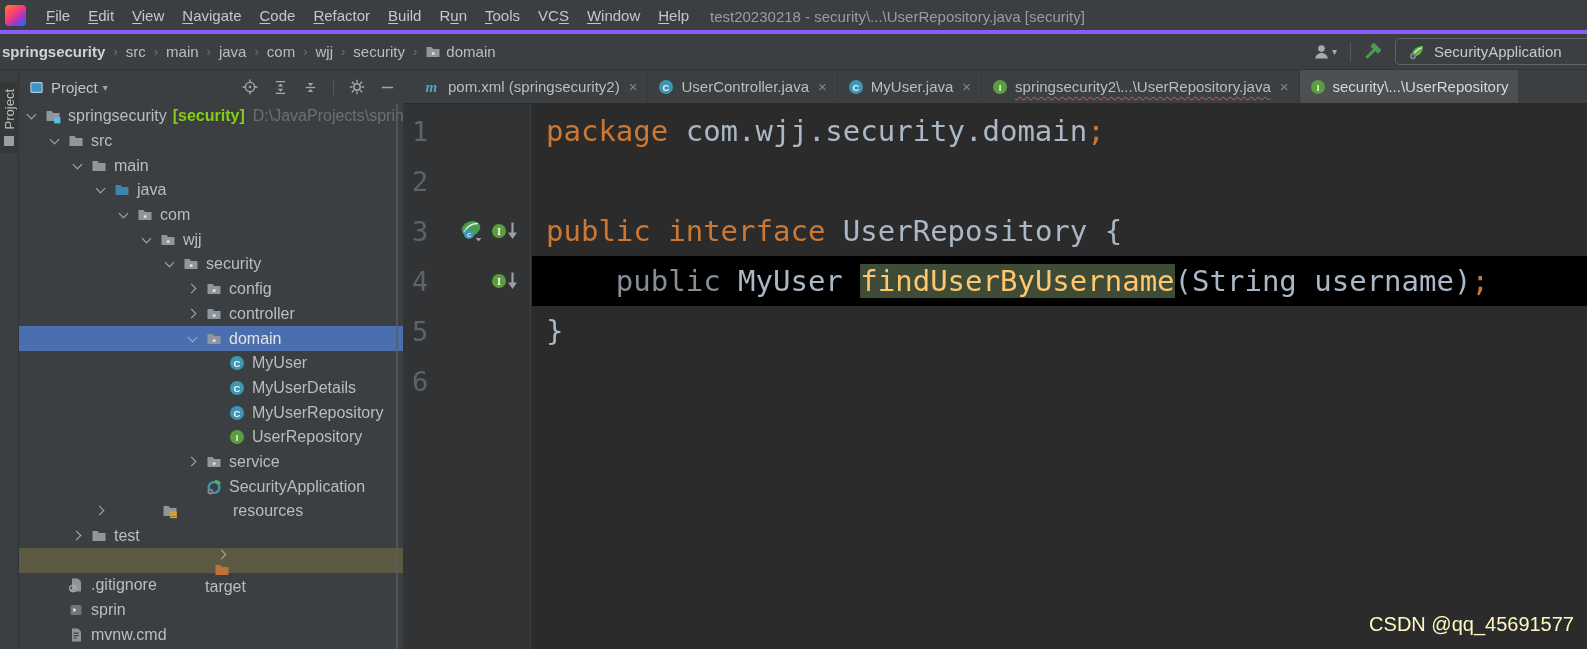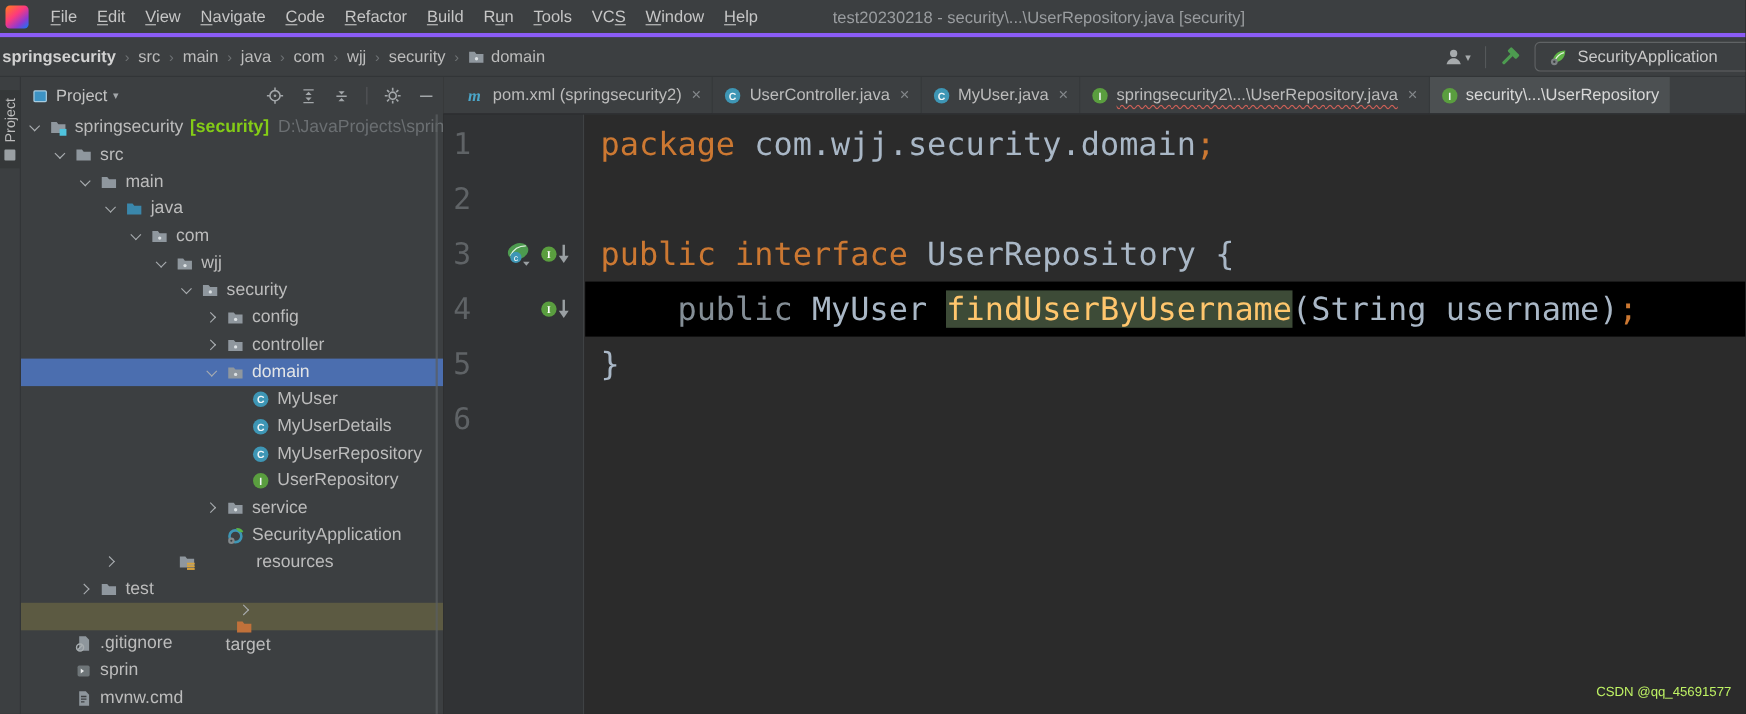--- a/index.html
+++ b/index.html
@@ -9,21 +9,21 @@
   .icon { display:inline-flex; align-items:center; justify-content:center; }
   .icon svg { display:block; }
 
   
   .titlebar { position:absolute; left:0; top:0; width:100%; height:34px; background:#3c3f41;
               border-bottom:4px solid #8b5cf6; display:flex; align-items:center; }
   .logo { width:21px; height:21px; border-radius:4px; margin:0 11px 0 5px; flex:none;
           background:linear-gradient(140deg,#ff7e1d 0%,#fd3a7c 42%,#9039d0 72%,#087cfa 100%); }
   .menu-item { padding:0 9px; font-size:15px; color:#c6c6c6; line-height:33px; white-space:nowrap; }
   .menu-item u { text-underline-offset:2px; }
-  .win-title { position:absolute; left:710px; top:0; line-height:33px; font-size:15px; color:#9a9da0; white-space:nowrap;margin-left:47px; }
+  .win-title { position:absolute; left:710px; top:0; line-height:33px; font-size:15px; color:#9a9da0; white-space:nowrap; }
 
   
   .toolbar { position:absolute; left:0; top:34px; width:100%; height:36px; background:#3c3f41;
              border-bottom:1px solid #323537; display:flex; align-items:center; }
   .breadcrumbs { display:flex; align-items:center; font-size:15px; color:#bcbcbc; padding-left:2px; white-space:nowrap; }
   .crumb { display:flex; align-items:center; gap:5px; }
   .crumb.bold { font-weight:bold; color:#d2d2d2; }
   .crumb-sep { color:#6e7274; margin:0 8px; font-size:13px; }
   .toolbar-right { position:absolute; right:-58px; top:0; height:35px; display:flex; align-items:center; }
   .tb-caret { color:#a7abad; font-size:10px; margin:0 2px 0 1px; }
@@ -83,21 +83,21 @@
   .gut-icons { width:95px; flex:none; display:flex; justify-content:flex-end; align-items:center;
                gap:3px; padding-right:13px; }
   .code-text { flex:1; height:50px; line-height:50px; padding-left:14px; white-space:pre;
                font-family:"DejaVu Sans Mono",monospace; font-size:29px; }
   .code-line.caret .code-text { background:#000000; }
   .tok.kw  { color:#cc7832; }
   .tok.pl  { color:#a9b7c6; }
   .tok.mod { color:#848e96; }
   .tok.mth { color:#ffc66d; background:#3d4b37; }
 
-  .watermark { position:absolute; right:13px; bottom:13px; color:#bef264; font-size:12px; }
+  .watermark { position:absolute; right:13px; bottom:13px; color:#fef9c3; font-size:20px; }
 </style>
 </head>
 <body>
 
 <div class="app">
 
   <div class="titlebar">
     <div class="logo"></div>
     <div style="display:flex" id="menu-bar">
         <div class="menu-item"><u>F</u>ile</div>

